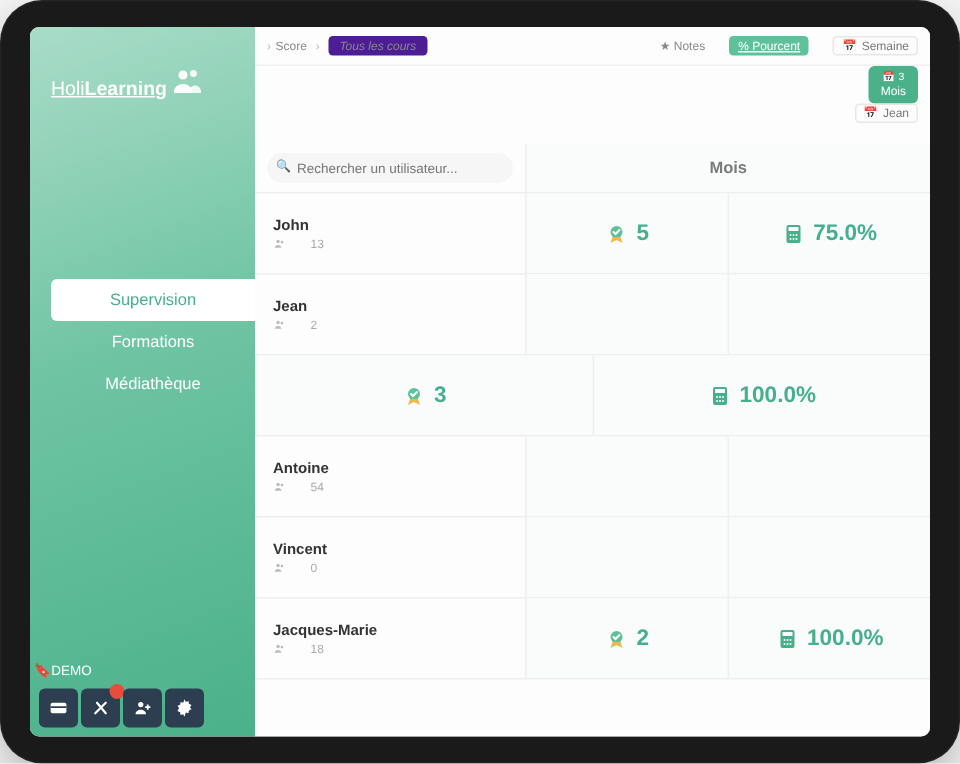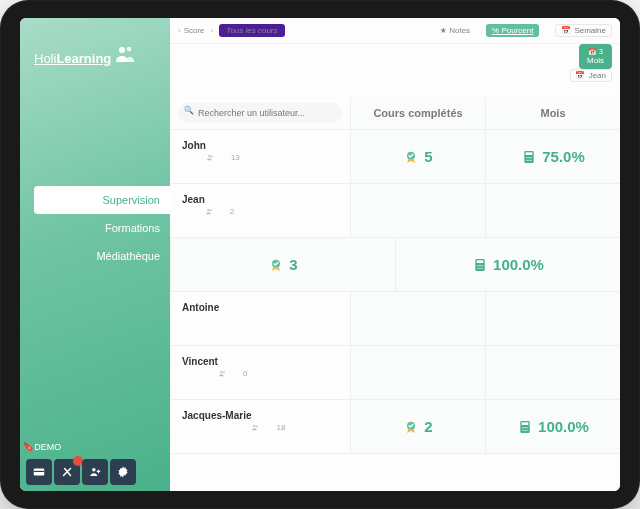--- a/index.html
+++ b/index.html
@@ -24,21 +24,21 @@
   width:150px; height:100%;
   background:linear-gradient(160deg,#a9dcc8 0%, #6fc4a3 45%, #4ab18a 100%);
   position:relative;
   display:flex; flex-direction:column;
 }
 .logo {
   color:#fff; font-size:13px; padding:24px 10px 10px 14px; display:flex; align-items:flex-end;text-decoration:underline;
 }
 .logo-bold { font-weight:700; }
 .logo-icon { margin-left:2px; width:24px; height:24px; }
-.nav { margin-top:110px; display:flex; flex-direction:column; align-items:stretch; text-align:right; }
+.nav { margin-top:110px; display:flex; flex-direction:column; align-items:stretch; text-align:center; }
 .nav-item {
   color:#fff; font-size:11px; padding:8px 10px; border-radius:4px 0 0 4px; cursor:pointer;
   margin-left:14px;
 }
 .nav-item.active {
   background:#fff; color:#45b08a;
 }
 .demo-tag {
   margin-top:auto; color:#fff; font-size:9px; text-align:left; padding:3px; cursor:pointer;
 }
@@ -69,21 +69,21 @@
 .table-header { display:flex; align-items:center; border-bottom:1px solid #eee; }
 .col-user { flex:0 0 180px; padding:6px 8px; }
 .search-box { width:100%; border:none; background:#f6f6f6; border-radius:10px; padding:5px 8px 5px 20px; font-size:9px; color:#888; }
 .search-wrap { position:relative;text-decoration:underline; }
 .search-wrap::before { content:"\1F50D"; position:absolute; left:6px; top:4px; font-size:8px; color:#bbb;}
 .col-completed, .col-score {
   flex:1; text-align:center; color:#7a7a7a; font-weight:600; font-size:11px; padding:10px 4px;
   border-left:1px solid #eee; background:#fafcfb;
 }
 .row { display:flex; border-bottom:1px solid #eee; min-height:54px; align-items:stretch; }
-.cell-user { flex:0 0 180px; padding:10px 12px; display:flex; flex-direction:row; justify-content:flex-start; }
+.cell-user { flex:0 0 180px; padding:10px 12px; display:flex; flex-direction:column; justify-content:center; }
 .uname { font-weight:700; font-size:10px; color:#333; }
 .ucount { font-size:8px; color:#aaa; display:flex; align-items:center; gap:16px; margin-top:2px;}
 .cell-metric { flex:1; display:flex; align-items:center; justify-content:center; gap:5px;
   color:#45b08a; font-weight:800; font-size:15px; border-left:1px solid #eee; background:#fafcfb;
 }
 .metric-icon { width:16px; height:16px; }
 </style>
 </head>
 <body>
 
@@ -169,21 +169,20 @@
         </div>
       </div>
 
       <div class="content">
         <div class="table-header">
           <div class="col-user">
             <div class="search-wrap">
               <input class="search-box" placeholder="Rechercher un utilisateur..." style="">
             </div>
           </div>
-          <div class="col-completed">Cours complétés</div>
           <div class="col-score">Mois</div>
         </div>
 
         <div id="rows">
             <div class="row">
               <div class="cell-user">
                 <span class="uname">John</span>
                 <span class="ucount">
                   <svg width="9" height="9" viewBox="0 0 24 24" fill="#bbb">
                     <circle cx="9" cy="8" r="3"></circle>
@@ -249,20 +248,28 @@
                   <circle cx="9" cy="17" r="1" fill="#fff"></circle>
                   <circle cx="12" cy="17" r="1" fill="#fff"></circle>
                   <circle cx="15" cy="17" r="1" fill="#fff"></circle>
                 </svg>
                 <span>100.0%</span>
               </div>
             </div>
             <div class="row">
               <div class="cell-user">
                 <span class="uname">Antoine</span>
+                <span class="ucount">
+                  <svg width="9" height="9" viewBox="0 0 24 24" fill="#bbb">
+                    <circle cx="9" cy="8" r="3"></circle>
+                    <circle cx="16" cy="9" r="2.4"></circle>
+                    <path d="M3 19c0-3 3-5 6-5s6 2 6 5"></path>
+                  </svg>
+                  <span>54</span>
+                </span>
               </div>
               <div class="cell-metric"></div>
               <div class="cell-metric"></div>
             </div>
             <div class="row">
               <div class="cell-user">
                 <span class="uname">Vincent</span>
                 <span class="ucount">
                   <svg width="9" height="9" viewBox="0 0 24 24" fill="#bbb">
                     <circle cx="9" cy="8" r="3"></circle>

